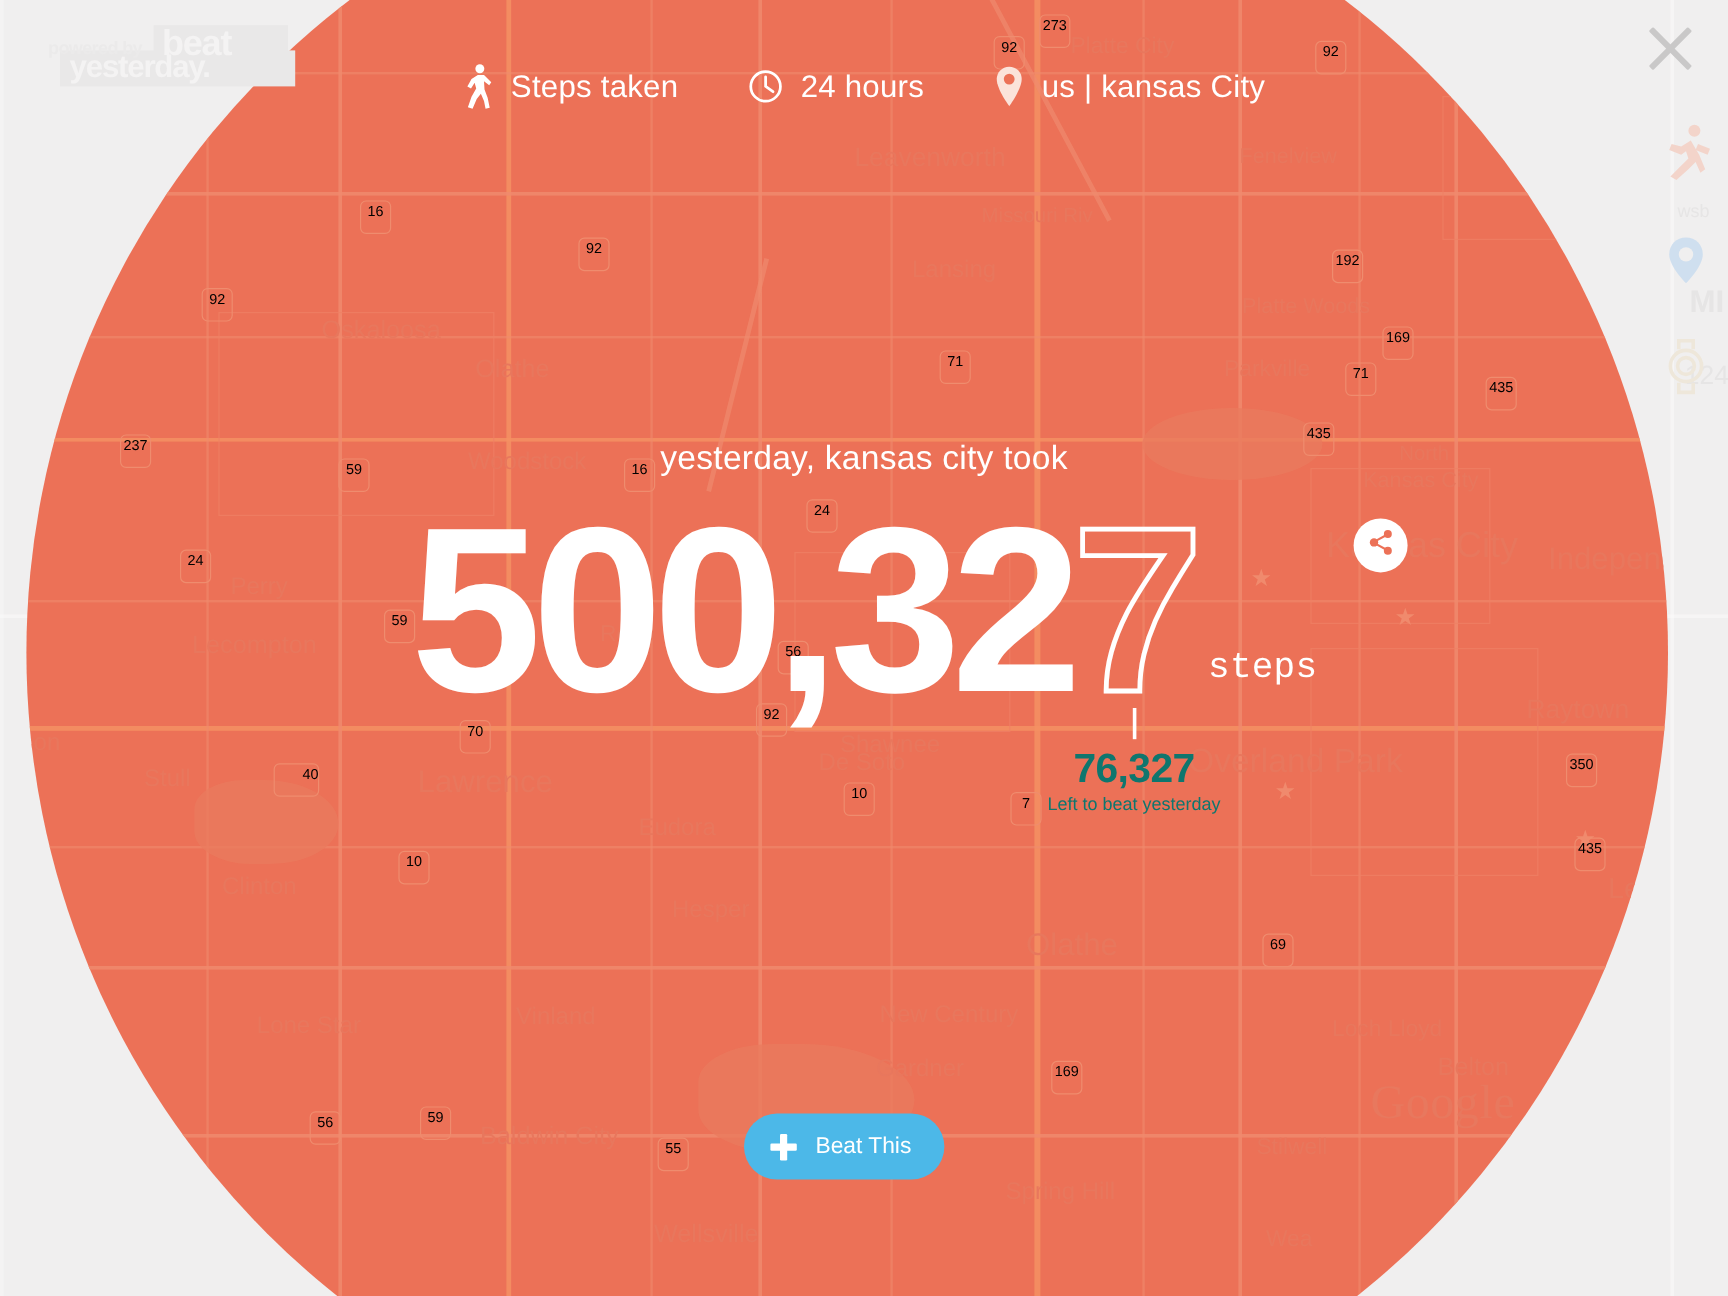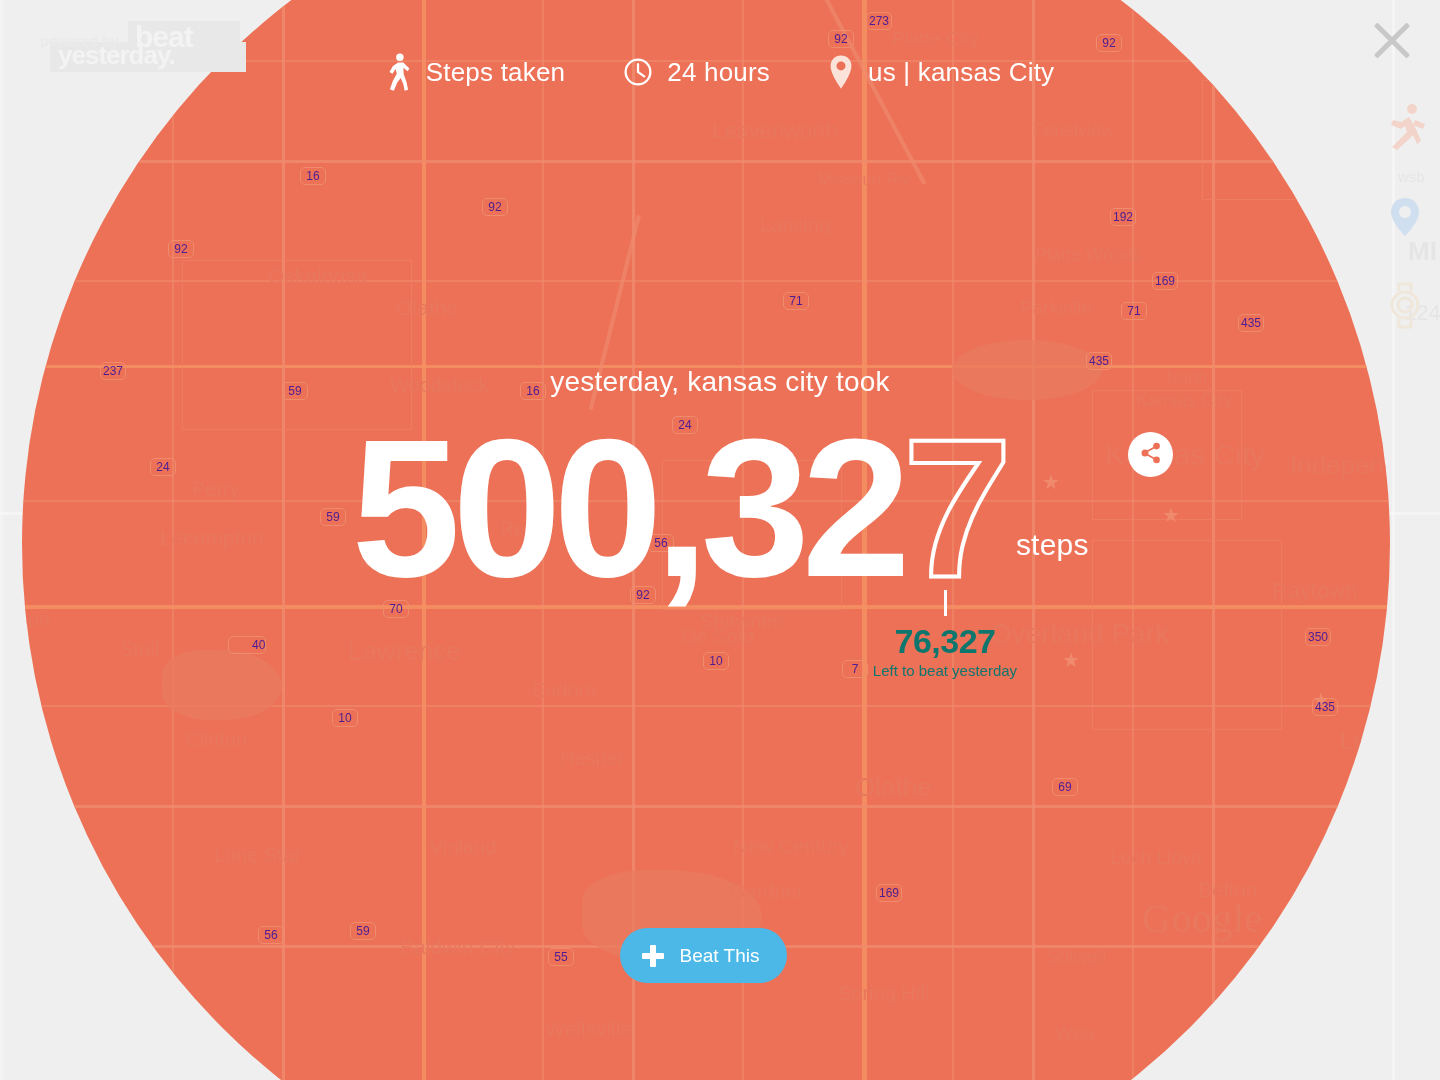--- a/index.html
+++ b/index.html
@@ -70,26 +70,26 @@
     position: absolute;
     color: #e8775d;
     font-family: "Liberation Sans", sans-serif;
     white-space: nowrap;
     font-weight: 400;
   }
   .c-shield {
     position: absolute;
     border: 1.6px solid #ef8c6e;
     border-radius: 5px;
-    color: #4c1d95;
+    color: #000000;
     font-size: 12px;
     line-height: 17px;
     text-align: center;
     min-width: 26px;
-    height: 18px;
+    height: 28px;
     font-family: "Liberation Sans", sans-serif;
   }
   .c-star {
     position: absolute;
     color: #f08a6d;
     font-size: 20px;
     line-height: 1;
   }
   .google-wm {
     position: absolute;
@@ -227,23 +227,23 @@
   }
   .bignum .filled { color: #ffffff; }
   .bignum .hollow {
     color: transparent;
     -webkit-text-stroke: 4px #ffffff;
     paint-order: stroke fill;
   }
   .steps-unit {
     color: #ffffff;
     font-size: 30px;
-    font-family: Liberation Sans, sans-serif;
+    font-family: Liberation Mono, monospace;
     margin-left: 12px;
-    margin-bottom: 32px;
+    margin-bottom: 20px;
     letter-spacing: .2px;
   }
 
   .remain {
     position: absolute;
     left: 800px;
     top: 590px;
     width: 290px;
     text-align: center;
     color: #0f766e;

